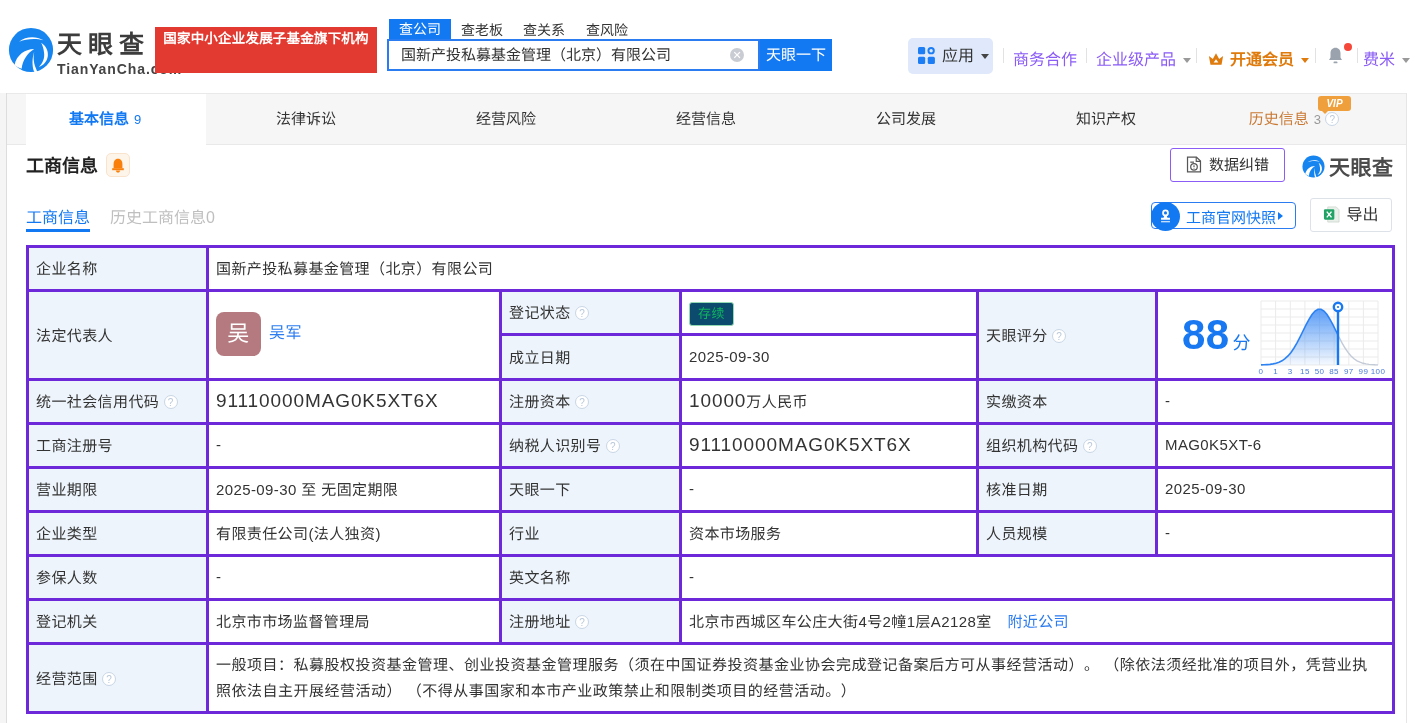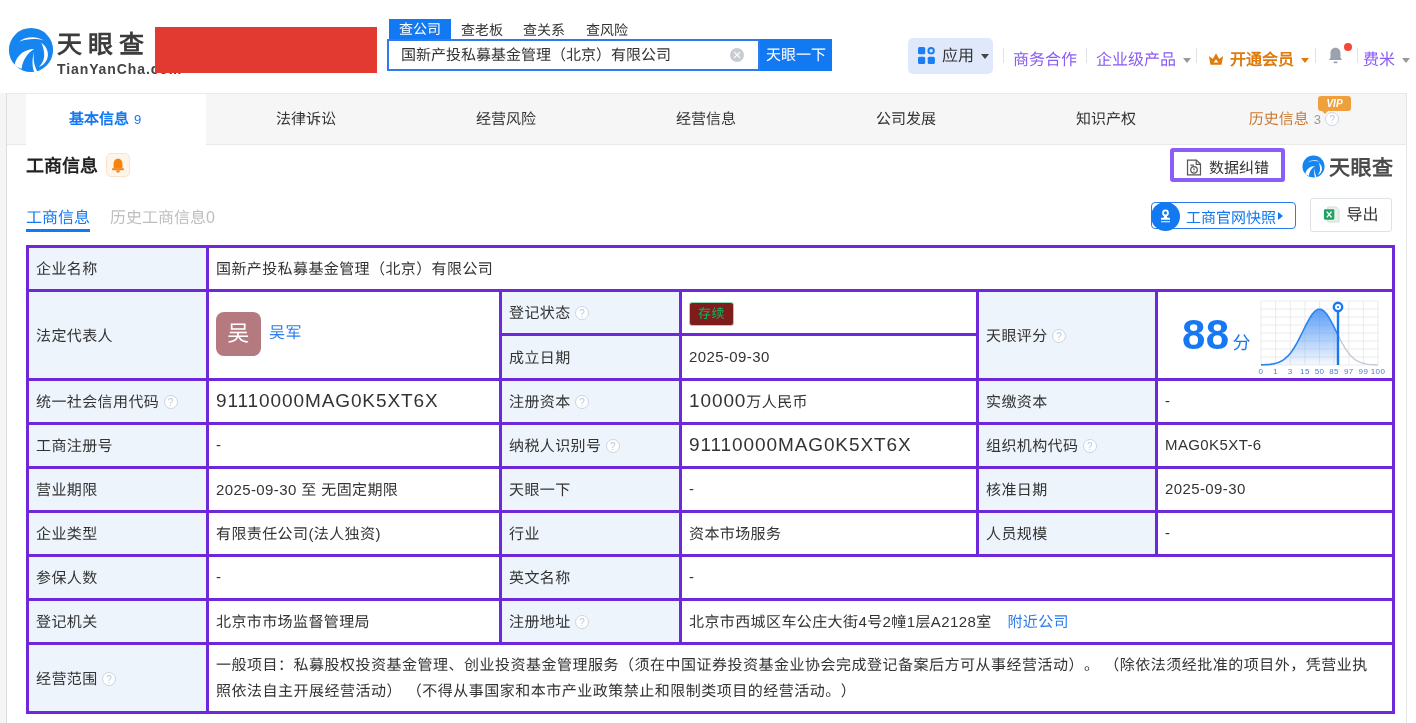--- a/index.html
+++ b/index.html
@@ -43,21 +43,21 @@
 #vip{left:1318px;top:96px;width:33px;height:15px;background:#efa03c;border-radius:3px;
 color:#fff;font-size:10px;font-weight:bold;font-style:italic;text-align:center;line-height:15px;}
 #vip:after{content:"";position:absolute;left:3px;bottom:-3px;border-left:4px solid transparent;
 border-right:4px solid transparent;border-top:4px solid #efa03c;}
 .qmark{display:inline-block;width:14px;height:14px;border:1px solid #c9d6e4;border-radius:50%;
 color:#b9c8da;font-size:10px;line-height:13px;text-align:center;vertical-align:1px;
 font-weight:normal;background:#fff;}
 
 #sec-title{left:26px;top:151px;font-size:18px;font-weight:bold;color:#222;}
 #bellbadge{left:106px;top:153px;width:24px;height:24px;background:#fdf4ea;border:1px solid #fae3cc;border-radius:5px;text-align:center;}
-#fixbtn{left:1170px;top:148px;width:115px;height:34px;border:4px solid #8b5cf6;border-radius:3px;
+#fixbtn{left:1170px;top:148px;width:115px;height:34px;border:1px solid #8b5cf6;border-radius:3px;
 background:#fff;font-size:15px;color:#333;text-align:center;line-height:32px;}
 #slogo-txt{left:1329px;top:151px;font-size:21px;font-weight:bold;color:#4b4b4b;letter-spacing:.5px;}
 #subtab1{left:26px;top:204px;font-size:16px;color:#1379f2;}
 #subtab1:after{content:"";position:absolute;left:0;top:25px;width:64px;height:3px;background:#1379f2;}
 #subtab2{left:110px;top:204px;font-size:16px;color:#bfbfbf;}
 #snapbtn{left:1151px;top:202px;height:27px;width:145px;border:1px solid #2a7cf0;border-radius:4px;
 background:#fff;}
 #snapbtn .circ{position:absolute;left:-1px;top:-1px;width:29px;height:29px;border-radius:50%;
 background:#1379f2;overflow:hidden;}
 #snapbtn .txt{position:absolute;left:34px;top:3px;font-size:15px;color:#1379f2;}
@@ -66,21 +66,21 @@
 #exportbtn{left:1310px;top:198px;width:82px;height:34px;border:1px solid #dde1e8;border-radius:3px;
 background:#fff;font-size:16px;color:#333;text-align:center;line-height:32px;}
 
 #tbl{position:absolute;left:26px;top:245px;width:1366px;border-collapse:collapse;table-layout:fixed;}
 #tbl td{border:3px solid #6d28d9;font-size:15px;color:#333;padding:0 0 2px 7px;vertical-align:middle;text-spacing-trim:space-all;letter-spacing:.4px;}
 #tbl td.l{background:#edf4fb;}
 #tbl td.v{background:#fff;}
 tr.h44{height:44px;}
 tr.h45{height:45px;}
 .tag-green{display:inline-block;position:relative;top:2px;height:24px;line-height:22px;padding:0 8px;border:1px solid #93d9b1;
-background:#7f1d1d;color:#10b35f;font-size:13px;border-radius:3px;}
+background:#0c4a6e;color:#10b35f;font-size:13px;border-radius:3px;}
 #avatar{display:inline-block;width:45px;height:44px;background:#b57a80;border-radius:8px;color:#fff;
 font-size:22px;text-align:center;line-height:44px;vertical-align:middle;}
 a.blue{color:#2c7cf0;text-decoration:none;}
 .big{font-size:19px;letter-spacing:.9px;}
 #score88{position:absolute;left:24px;top:19px;font-size:42px;font-weight:bold;color:#1778f2;}
 #score-fen{font-size:18px;font-weight:normal;margin-left:3px;}
 .gutter-l{left:0;top:93px;width:7px;height:630px;background:#f5f5f5;border-right:1px solid #ddd;}
 .gutter-r{left:1406px;top:93px;width:10px;height:630px;background:#fff;border-left:1px solid #e6e6e6;}
 </style>
 </head>
@@ -89,20 +89,21 @@
 <svg id="logo-circle" class="abs" viewBox="0 0 50 50">
 <circle cx="25" cy="25" r="24" fill="#1685f0"></circle>
 <path d="M12 16 C19 10.5 30 9.5 38.5 14.5 C30 12 19.5 13 12 16Z" fill="#fff"></path>
 <path d="M7 41.5 C9.5 30.5 18 24.3 28.5 24 C21 28.5 16 36 14.8 45.5 C12 44.4 9.4 43.1 7 41.5Z" fill="#fff"></path>
 <path d="M36 17 C41 20 44 25.5 43.3 31.5 C42.6 37 38.8 41.8 33.5 43.5 C37.8 39.5 40 33.8 39.2 28 C38.8 23.8 37.8 20 36 17Z" fill="#fff"></path>
 <path d="M28.5 27 C27.2 33 27.8 39.5 30.5 45.5 C32 49.5 34.3 53 37.5 55.5 C33.5 54.5 30 51.5 28 47.5 C26 42 26.2 33.5 28.5 27Z" fill="#fff"></path>
 </svg>
 <div id="logo-txt" class="abs">天眼查</div>
 <div id="logo-sub" class="abs">TianYanCha.com</div>
 <div id="redbox" class="abs">
+    <div class="l2">国家中小企业发展子基金旗下机构</div>
   </div>
 <div id="stab1" class="stab">查公司</div>
 <div class="stab" style="left:461px;">查老板</div>
 <div class="stab" style="left:523px;">查关系</div>
 <div class="stab" style="left:586px;">查风险</div>
 <div id="sinput" class="abs">国新产投私募基金管理（北京）有限公司</div>
 <div id="sclear" class="abs">✕</div>
 <div id="sbtn" class="abs">天眼一下</div>
 <div id="appbtn" class="abs"><svg width="17" height="17" viewBox="0 0 18 18" style="vertical-align:-3px;margin-right:7px;">
 <rect x="0" y="0" width="7.6" height="7.6" rx="1.6" fill="#1c7df5"></rect>

